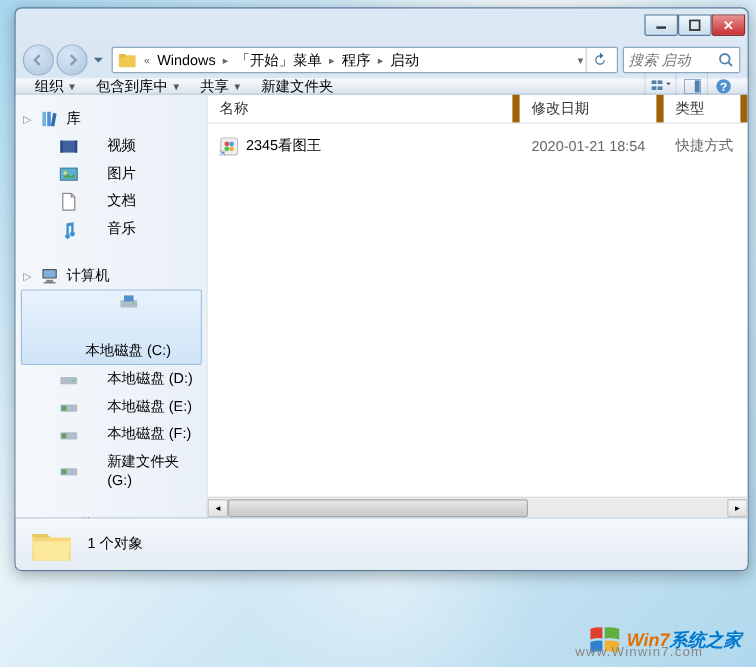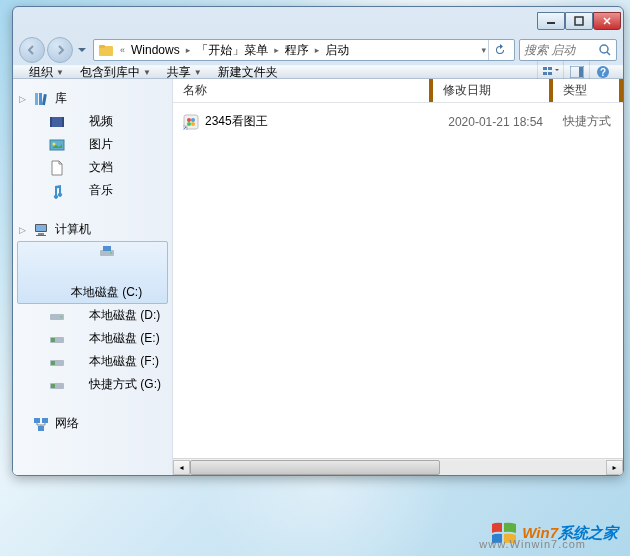--- a/index.html
+++ b/index.html
@@ -43,30 +43,30 @@
 .sb-group { margin-bottom: 16px; }
 .sb-header { display: flex; align-items: center; padding: 3px 8px 3px 20px; cursor: pointer; gap: 6px; }
 .sb-header .expand { position: absolute; left: 6px; font-size: 9px; color: #888; }
 .sb-header { position: relative; }
 .sb-item { display: flex; align-items: center; padding: 3px 8px 3px 36px; cursor: pointer; gap: 24px; }
 .sb-item.selected { background: linear-gradient(to bottom, #e8f2fc 0%, #d0e4f8 100%); border: 1px solid #a0c0e0; border-radius: 2px; margin: 0 4px; padding: 2px 4px 2px 32px; flex-direction: column; }
 .sb-icon { width: 16px; height: 16px; flex-shrink: 0; }
 
 .content { flex: 1; display: flex; flex-direction: column; min-width: 0; }
 .col-headers { height: 24px; display: flex; align-items: center; border-bottom: 1px solid #e0e4e8; font-size: 12px; color: #333; }
-.col-h { padding: 0 10px; border-right: 4px solid #a16207; height: 100%; display: flex; align-items: center; }
+.col-h { padding: 0 10px; border-right: 6px solid #a16207; height: 100%; display: flex; align-items: center; }
 .col-h:first-child { width: 260px; }
 .col-h:nth-child(2) { width: 120px; }
 .col-h:nth-child(3) { flex: 1; }
 
 .filelist { flex: 1; overflow: auto; padding-top: 8px; }
 .file-row { display: flex; align-items: center; font-size: 12px; padding: 2px 0; cursor: pointer; }
 .file-row .fc { padding: 0 10px; }
 .file-row .fc:first-child { width: 260px; display: flex; align-items: center; gap: 6px; }
-.file-row .fc:nth-child(2) { width: 120px; color: #666; text-align: right; }
+.file-row .fc:nth-child(2) { width: 120px; color: #666; }
 .file-row .fc:nth-child(3) { flex: 1; color: #666; }
 
 .hscroll { height: 17px; background: #f0f0f0; border-top: 1px solid #d8d8d8; position: relative; display: flex; align-items: center; }
 .hscroll .arrow { width: 17px; height: 15px; background: linear-gradient(#f8f8f8,#e0e0e0); border: 1px solid #c0c0c0; display: flex; align-items: center; justify-content: center; font-size: 8px; cursor: pointer; }
 .hscroll .track { flex: 1; height: 15px; background: #eaeaea; position: relative; }
 .hscroll .thumb { position: absolute; left: 0; width: 60%; height: 100%; background: linear-gradient(#e8e8e8,#c8c8c8); border: 1px solid #a8a8a8; border-radius: 2px; }
 
 .status { height: 44px; background: linear-gradient(to bottom, #f4f8fc 0%, #e4ecf4 100%); border-top: 1px solid #c8d4e0; display: flex; align-items: center; padding: 0 12px; gap: 12px; font-size: 12px; }
 .status .folder { width: 36px; height: 30px; }
 
@@ -273,21 +273,21 @@
               <rect x="1" y="6" width="14" height="6" rx="1" fill="#b0bcc8"></rect>
               <rect x="2" y="7" width="4" height="4" fill="#60a060"></rect>
             </svg>
           <span>本地磁盘 (F:)</span>
         </div>
         <div class="sb-item">
           <svg class="sb-icon" viewBox="0 0 16 16">
               <rect x="1" y="6" width="14" height="6" rx="1" fill="#b0bcc8"></rect>
               <rect x="2" y="7" width="4" height="4" fill="#60a060"></rect>
             </svg>
-          <span>快捷方式 (G:)</span>
+          <span>新建文件夹 (G:)</span>
         </div>
       </div>
 
       <div class="sb-group">
         <div class="sb-header">
           <svg class="sb-icon" viewBox="0 0 16 16">
               <rect x="1" y="2" width="6" height="5" fill="#5090d0"></rect>
               <rect x="9" y="2" width="6" height="5" fill="#5090d0"></rect>
               <rect x="5" y="10" width="6" height="5" fill="#5090d0"></rect>
               <path d="M4 7 L4 9 L8 9 M12 7 L12 9 L8 9 M8 9 L8 10" stroke="#888" fill="none"></path>
@@ -325,20 +325,28 @@
       <div class="hscroll">
         <div class="arrow">◂</div>
         <div class="track">
             <div class="thumb"></div>
           </div>
         <div class="arrow">▸</div>
       </div>
     </div>
   </div>
 
+  <div class="status">
+    <svg class="folder" viewBox="0 0 36 30">
+        <path d="M2 6 L14 6 L17 9 L34 9 L34 28 L2 28 Z" fill="#f5d77a"></path>
+        <path d="M2 6 L14 6 L17 9 L2 9 Z" fill="#e8c860"></path>
+        <path d="M2 12 L34 12 L32 28 L4 28 Z" fill="#fce89a"></path>
+      </svg>
+    <span>1 个对象</span>
+  </div>
 
 </div>
 
 <div class="watermark">
   <svg class="logo" viewBox="0 0 28 26">
     <path d="M2 4 Q6 2 12 3 L12 12 Q6 11 2 13 Z" fill="#e04030"></path>
     <path d="M14 3 Q20 2 26 4 L26 13 Q20 11 14 12 Z" fill="#60b040"></path>
     <path d="M2 15 Q6 13 12 14 L12 23 Q6 22 2 24 Z" fill="#3080d0"></path>
     <path d="M14 14 Q20 13 26 15 L26 24 Q20 22 14 23 Z" fill="#f0b030"></path>
   </svg>

